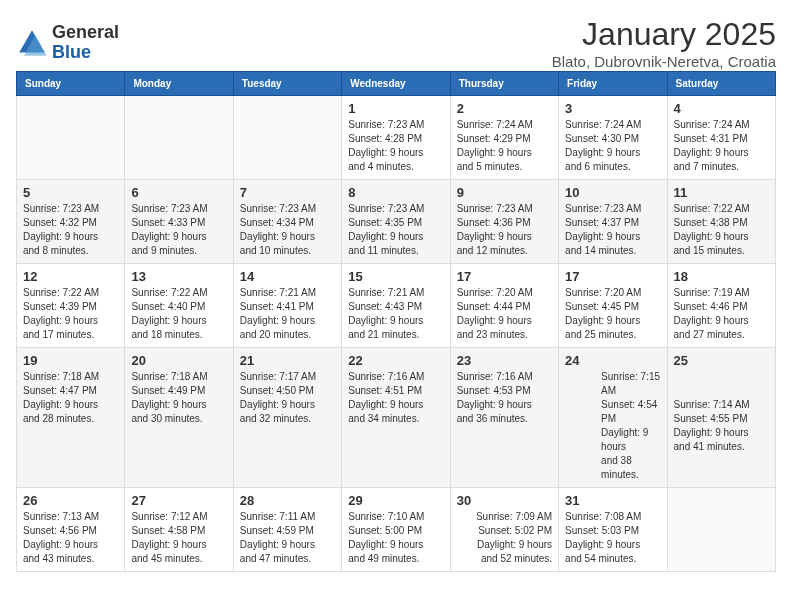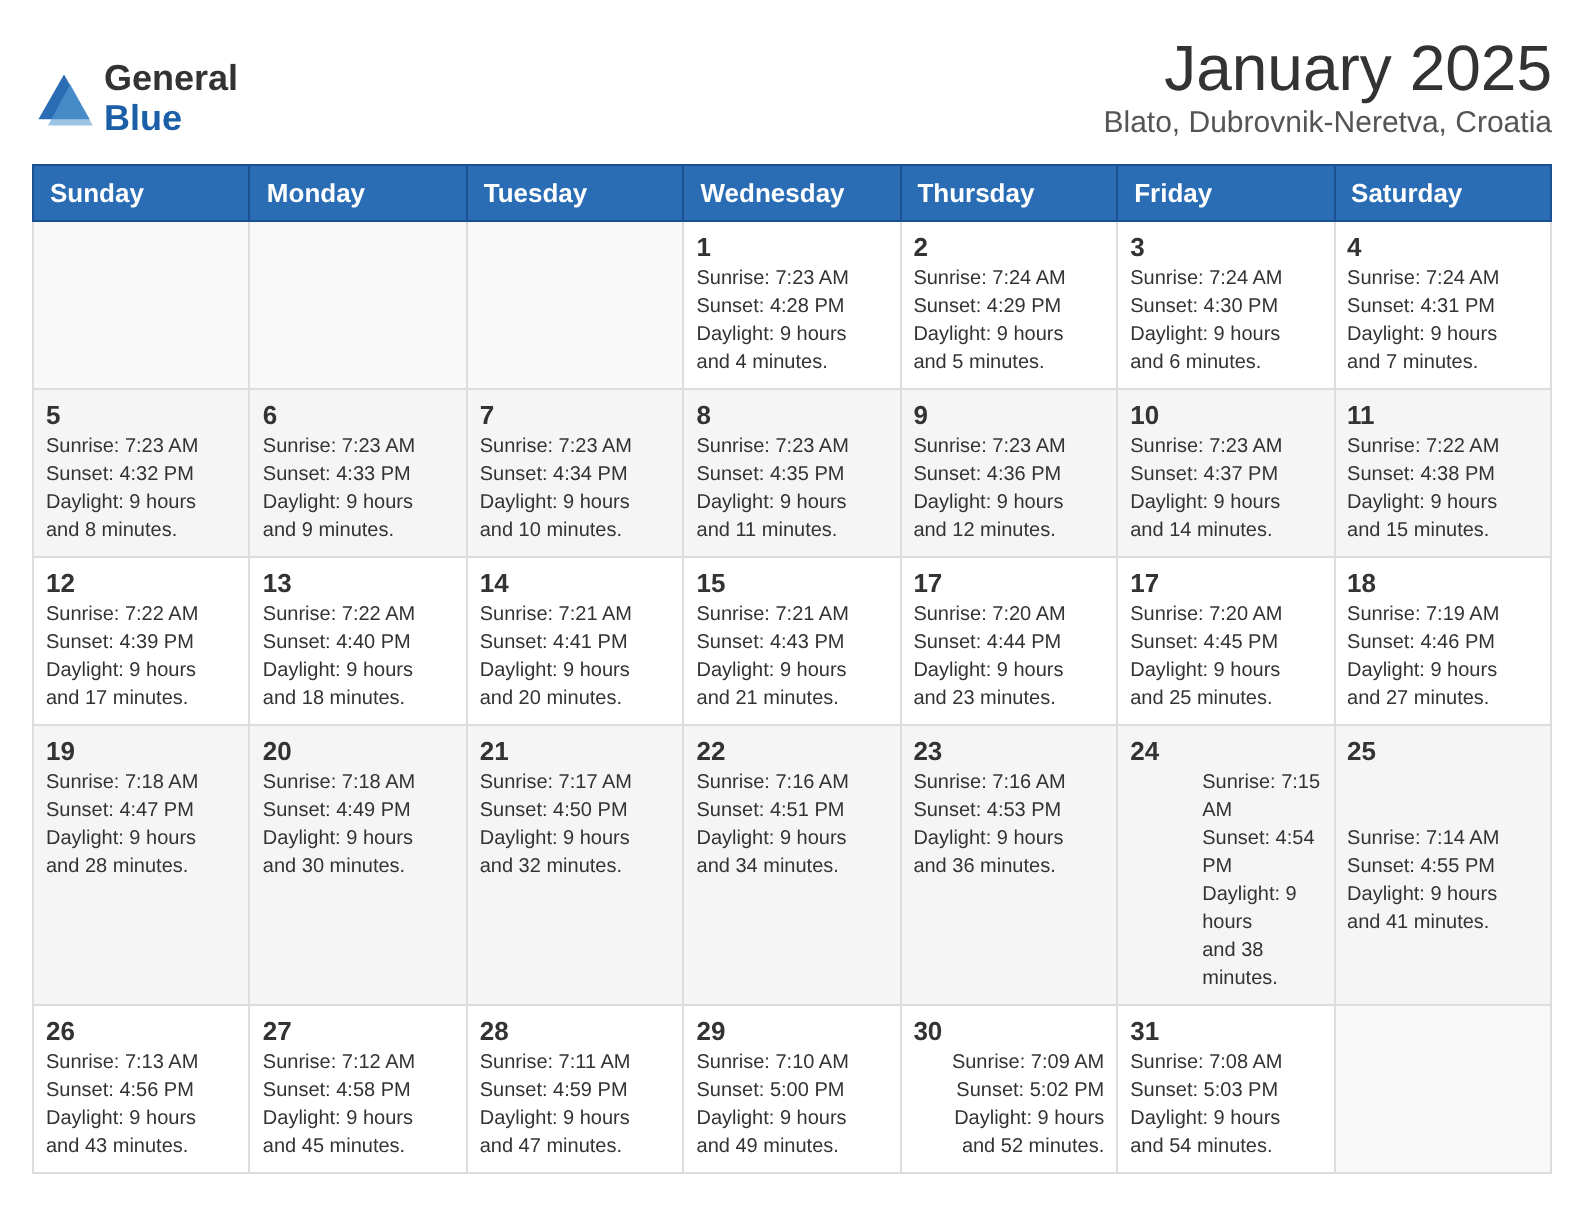--- a/index.html
+++ b/index.html
@@ -6,22 +6,22 @@
     body {
       font-family: Arial, sans-serif;
       background: #fff;
       width: 792px;
       min-height: 612px;
       padding: 16px;
     }
     .header {
       display: flex;
       justify-content: space-between;
-      align-items: flex-end;
-      margin-bottom: 12px;
+      align-items: center;
+      margin-bottom: 1px;
     }
     .logo {
       display: flex;
       align-items: center;
       gap: 4px;
     }
     .logo-text {
       font-size: 18px;
       font-weight: bold;
       line-height: 1.1;
@@ -45,21 +45,21 @@
     .calendar {
       width: 100%;
       border-collapse: collapse;
       border: 1px solid #ccc;
     }
     .calendar th {
       background: #2a6db5;
       color: #fff;
       text-align: left;
       padding: 6px 8px;
-      font-size: 13px;
+      font-size: 10px;
       font-weight: bold;
       border: 1px solid #1a5090;
     }
     .calendar td {
       vertical-align: top;
       padding: 5px 6px;
       border: 1px solid #ddd;
       font-size: 10.5px;
       color: #333;
       width: calc(100% / 7);

